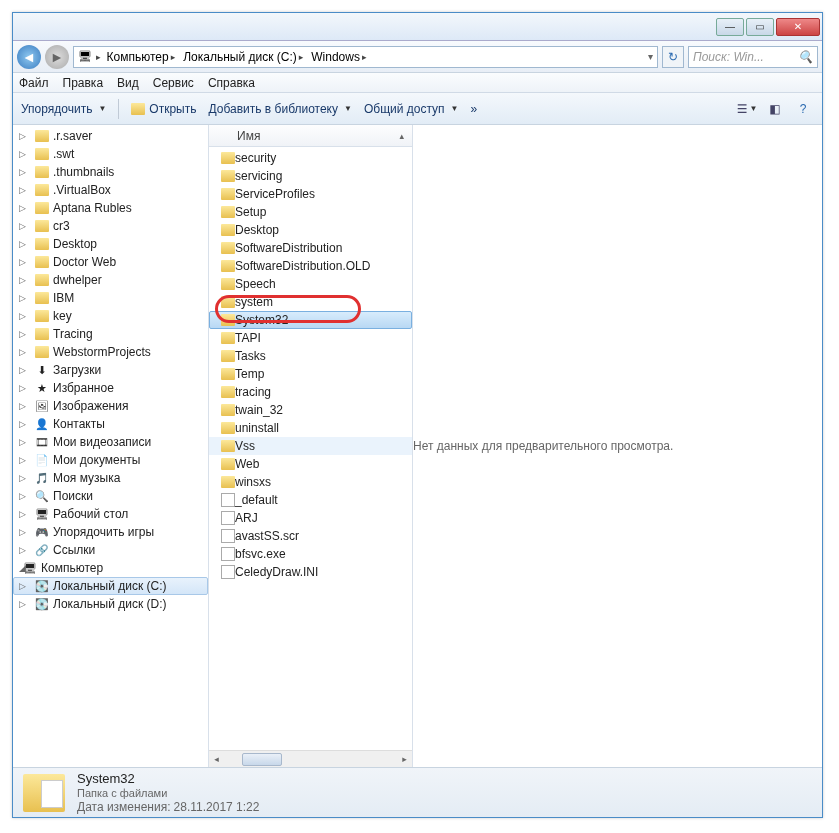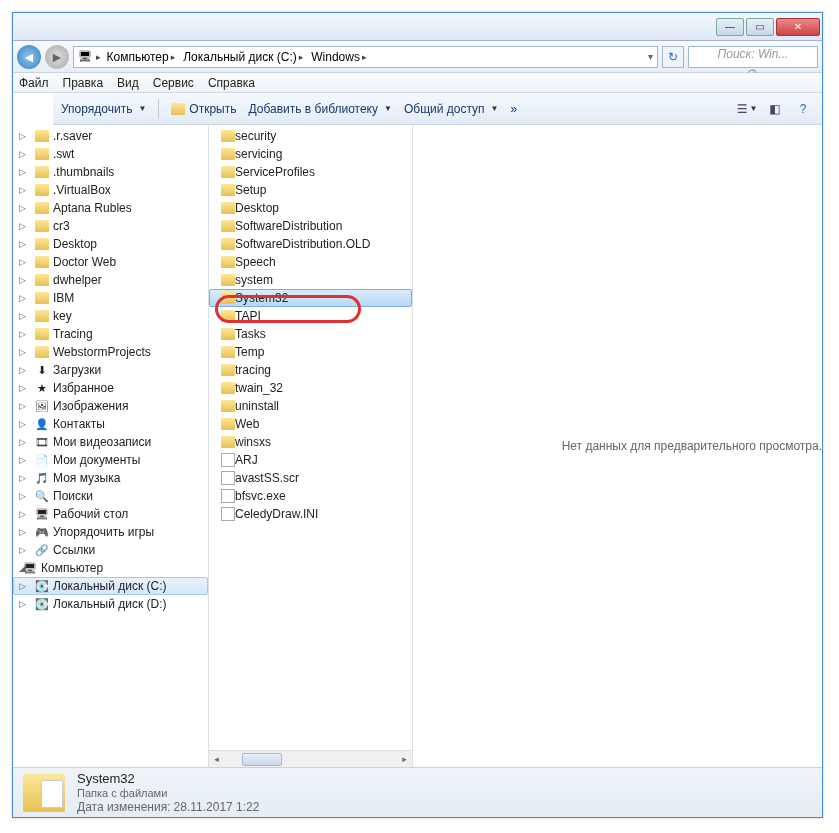--- a/index.html
+++ b/index.html
@@ -8,42 +8,42 @@
 .titlebar { height: 28px; background: linear-gradient(#f3f7fb,#dde9f7); display: flex; justify-content: flex-end; align-items: center; padding: 0 2px; border-bottom: 1px solid #aac; }
 .tbtn { width: 28px; height: 18px; margin-left: 2px; border: 1px solid #7a9; background: linear-gradient(#e8f0f8,#c8d8e8); display: flex; align-items: center; justify-content: center; border-radius: 2px; font-size: 10px; color: #333; }
 .tbtn.close { background: linear-gradient(#e88,#c44); color: #fff; border-color: #a33; width: 44px; }
 .navbar { height: 32px; background: linear-gradient(#f7fafd,#e8eef6); display: flex; align-items: center; padding: 0 4px; border-bottom: 1px solid #c8d4e0; gap: 4px; }
 .navbtn { width: 24px; height: 24px; border-radius: 12px; background: radial-gradient(#8ec8f0,#3a7cc0); display: flex; align-items: center; justify-content: center; color: #fff; font-size: 14px; }
 .navbtn.fwd { background: radial-gradient(#ddd,#aaa); color: #666; }
 .addrbar { flex: 1; height: 22px; border: 1px solid #a0b8d0; background: #fff; display: flex; align-items: center; padding: 0 4px; gap: 4px; }
 .crumb { display: flex; align-items: center; gap: 2px; padding: 0 2px; }
 .crumb-arrow { font-size: 9px; color: #444; }
 .refreshbtn { width: 22px; height: 22px; border: 1px solid #a0b8d0; background: #f0f4f8; display: flex; align-items: center; justify-content: center; }
-.searchbar { width: 130px; height: 22px; border: 1px solid #a0b8d0; background: #fff; display: flex; align-items: center; padding: 0 4px; color: #999; font-style: italic; gap: 4px; flex-direction: column; }
+.searchbar { width: 130px; height: 22px; border: 1px solid #a0b8d0; background: #fff; display: flex; align-items: center; padding: 0 4px; color: #999; font-style: italic; gap: 4px; }
 .menubar { height: 20px; background: linear-gradient(#fafcfe,#eef3f8); display: flex; align-items: center; padding: 0 6px; gap: 14px; border-bottom: 1px solid #d0dae6; }
 .menubar span { color: #222; }
-.toolbar { height: 32px; background: linear-gradient(#f4f8fc,#e2ecf6); display: flex; align-items: center; padding: 0 8px; gap: 12px; border-bottom: 1px solid #c8d4e0; margin-left: 40px; }
+.toolbar { height: 32px; background: linear-gradient(#f4f8fc,#e2ecf6); display: flex; align-items: center; padding: 0 8px; gap: 12px; border-bottom: 1px solid #c8d4e0; }
 .toolitem { display: flex; align-items: center; gap: 4px; color: #1a3a6a; }
 .toolright { margin-left: auto; display: flex; gap: 6px; align-items: center; }
 .iconbtn { width: 22px; height: 22px; display: flex; align-items: center; justify-content: center; color: #446; }
 .body { flex: 1; display: flex; min-height: 0; }
 .tree { width: 196px; border-right: 1px solid #d8e0ea; overflow-y: auto; padding: 2px 0; position: relative; }
 .tree-item { display: flex; align-items: center; gap: 4px; padding: 1px 4px 1px 22px; white-space: nowrap; color: #222; height: 18px; }
 .tree-item.sel { background: linear-gradient(#e8f2fc,#d4e6f8); border: 1px solid #a8c8e8; border-radius: 2px; padding-left: 21px; }
 .tree-item.comp { padding-left: 10px; font-weight: normal; }
 .folder-icon { width: 14px; height: 12px; background: linear-gradient(#fce89a,#e8c050); border-radius: 1px; flex-shrink: 0; }
 .sys-icon { width: 14px; height: 14px; flex-shrink: 0; display: flex; align-items: center; justify-content: center; font-size: 11px; }
 .list { width: 204px; border-right: 1px solid #d8e0ea; display: flex; flex-direction: column; position: relative; }
 .list-header { height: 22px; background: linear-gradient(#fdfdfe,#f0f3f7); border-bottom: 1px solid #d8e0ea; display: flex; align-items: center; padding: 0 8px 0 28px; color: #444; }
 .list-body { flex: 1; overflow-y: auto; padding-top: 2px; }
 .list-item { display: flex; align-items: center; padding: 1px 6px 1px 12px; height: 18px; color: #222; }
 .list-item.sel { background: linear-gradient(#d8ecfc,#b8d8f4); border: 1px solid #7ab0e0; border-radius: 2px; padding-left: 11px; }
 .list-item.hov { background: #eaf3fc; }
 .file-icon { width: 14px; height: 14px; flex-shrink: 0; background: #fff; border: 1px solid #aaa; }
-.preview { flex: 1; display: flex; align-items: center; justify-content: flex-end; color: #666; font-size: 12px; }
+.preview { flex: 1; display: flex; align-items: center; justify-content: flex-start; color: #666; font-size: 12px; }
 .statusbar { height: 50px; background: linear-gradient(#f0f4f9,#e4ecf4); border-top: 1px solid #c8d4e0; display: flex; align-items: center; padding: 4px 10px; gap: 12px; }
 .bigfolder { width: 42px; height: 38px; background: linear-gradient(#fce89a,#e8c050); border-radius: 2px; position: relative; }
 .bigfolder::after { content:""; position:absolute; right:2px; top:6px; width:20px; height:26px; background:#fff; border:1px solid #ccc; }
 .statinfo { display: flex; flex-direction: column; gap: 1px; }
 .statinfo .title { font-size: 13px; color: #222; }
 .statinfo .sub { font-size: 11px; color: #666; }
 .highlight { position: absolute; border: 3px solid #e03030; border-radius: 14px; pointer-events: none; z-index: 10; }
 .hscroll { height: 17px; background: #f0f0f0; border-top: 1px solid #ddd; display:flex; align-items:center; }
 .hscroll .thumb { width: 40px; height: 13px; background: linear-gradient(#eaf0f8,#c8d8ea); border: 1px solid #a8b8cc; border-radius: 2px; margin-left: 18px; }
 .hscroll .arr { width:15px; height:15px; display:flex; align-items:center; justify-content:center; font-size:9px; color:#666;}
@@ -259,20 +259,24 @@
           <span class="sys-icon">💽</span>
           <span>Локальный диск (C:)</span>
         </div>
         <div class="tree-item">
           <span class="expand">▷</span>
           <span class="sys-icon">💽</span>
           <span>Локальный диск (D:)</span>
         </div>
       </div>
     <div class="list">
+      <div class="list-header">
+          <span>Имя</span>
+          <span style="margin-left:auto;font-size:9px;color:#666;">▴</span>
+        </div>
       <div class="list-body" id="filelist">
         <div class="highlight" style="left:6px; top:170px; width:146px; height:28px;"></div>
       <div class="list-item">
             <span class="folder-icon"></span>
             <span>security</span>
           </div>
           <div class="list-item">
             <span class="folder-icon"></span>
             <span>servicing</span>
           </div>
@@ -325,27 +329,35 @@
             <span>tracing</span>
           </div>
           <div class="list-item">
             <span class="folder-icon"></span>
             <span>twain_32</span>
           </div>
           <div class="list-item">
             <span class="folder-icon"></span>
             <span>uninstall</span>
           </div>
+          <div class="list-item hov">
+            <span class="folder-icon"></span>
+            <span>Vss</span>
+          </div>
           <div class="list-item">
             <span class="folder-icon"></span>
             <span>Web</span>
           </div>
           <div class="list-item">
             <span class="folder-icon"></span>
             <span>winsxs</span>
+          </div>
+          <div class="list-item">
+            <span class="file-icon"></span>
+            <span>_default</span>
           </div>
           <div class="list-item">
             <span class="file-icon"></span>
             <span>ARJ</span>
           </div>
           <div class="list-item">
             <span class="file-icon"></span>
             <span>avastSS.scr</span>
           </div>
           <div class="list-item">

